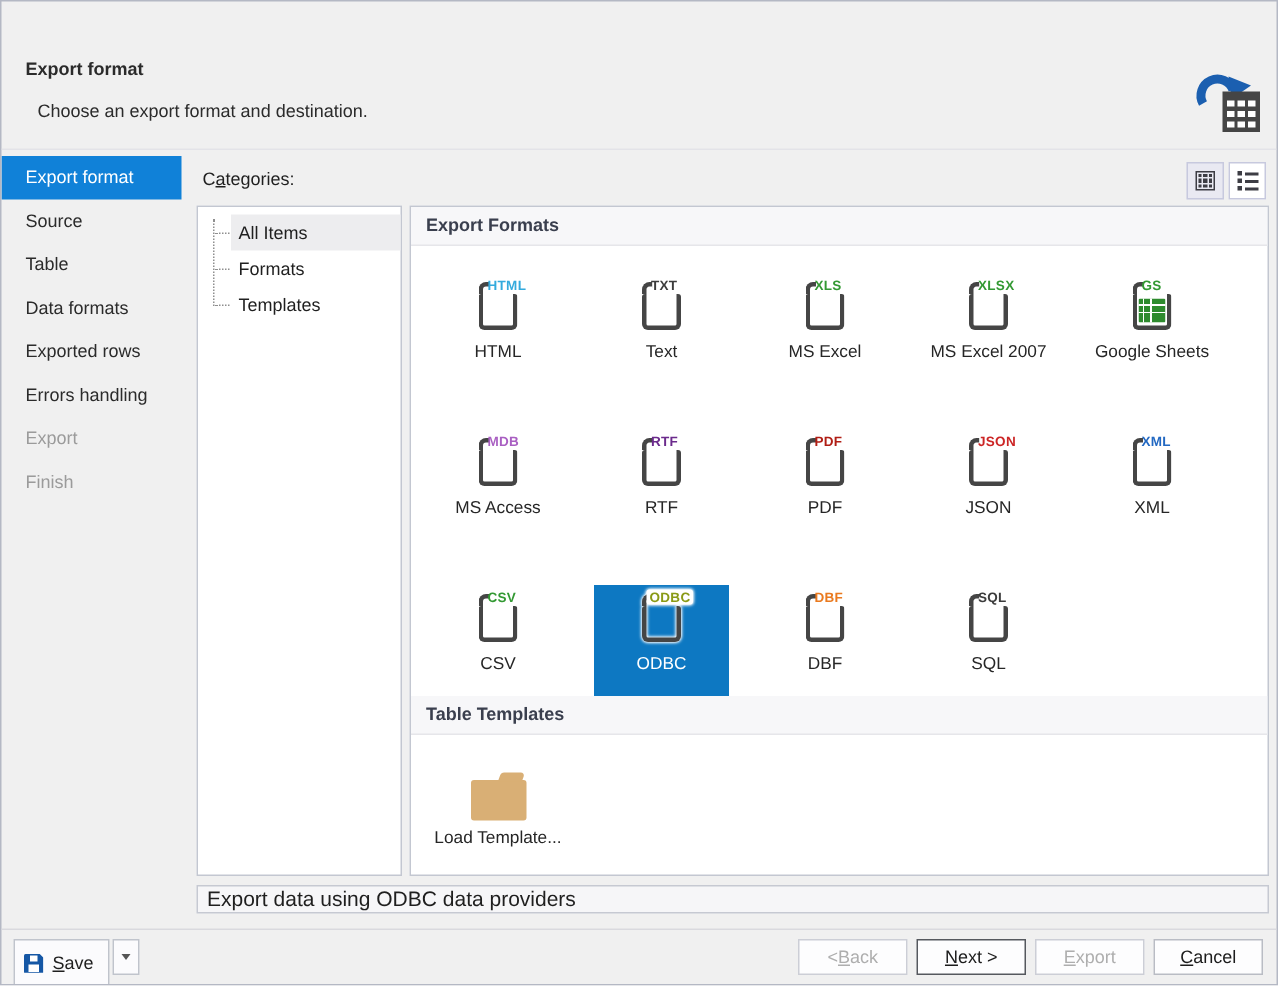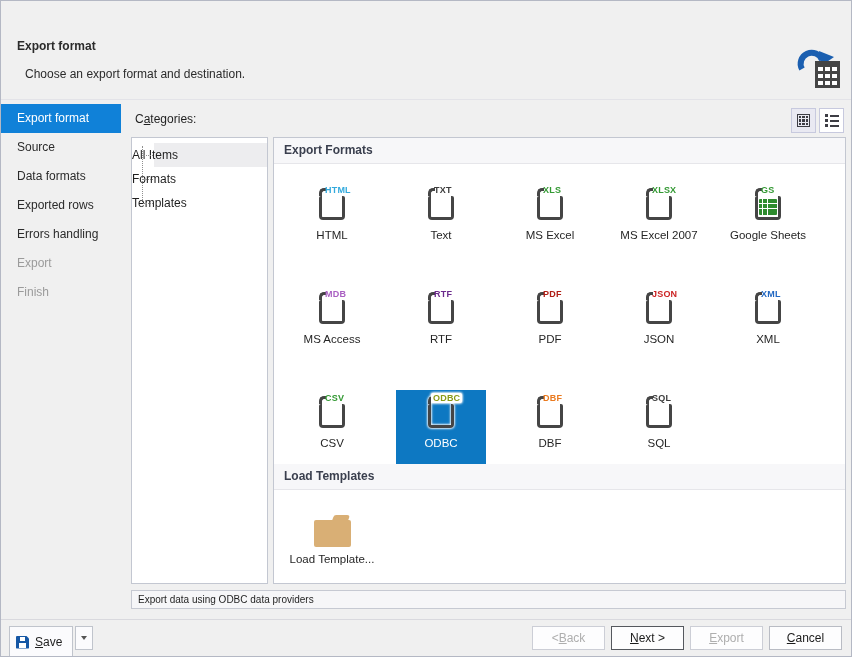--- a/index.html
+++ b/index.html
@@ -36,21 +36,21 @@
   .grid-glyph{width:13px;height:13px;border:1.5px solid #3d3d44;box-sizing:border-box;display:grid;grid-template-columns:repeat(3,1fr);grid-template-rows:repeat(3,1fr);gap:1px;padding:1px;}
   .grid-glyph span{background:#3d3d44;}
   .list-glyph .lrow{display:flex;align-items:center;gap:2px;margin:2px 0;}
   .lsq{width:3px;height:3px;background:#3d3d44;}
   .lline{width:9px;height:2px;background:#3d3d44;}
 
   
   .tree-panel{position:absolute;left:130px;top:136px;width:137px;height:447px;background:#fff;border:1px solid var(--panel-border);box-sizing:border-box;}
   .tree{position:relative;padding-top:5px;}
   .tree::before{content:'';position:absolute;left:10px;top:8px;height:58px;border-left:1px dotted #8f8f8f;}
-  .tree-row{position:relative;height:24px;line-height:24px;}
+  .tree-row{position:relative;height:24px;line-height:24px;padding-left:27px;}
   .tree-row::before{content:'';position:absolute;left:11px;top:12px;width:10px;border-top:1px dotted #8f8f8f;}
   .tree-row.selected{background:linear-gradient(to right,transparent 22px,#ededef 22px);}
 
   
   .formats-panel{position:absolute;left:272px;top:136px;width:573px;height:447px;background:#fff;border:1px solid var(--panel-border);box-sizing:border-box;overflow:hidden;}
   .group-header{height:25px;line-height:24px;background:var(--group-header-bg);border-bottom:1px solid #e6e6ea;font-weight:bold;color:#3a3f4e;padding-left:10px;}
   .grid{padding:6px 0 0 13px;display:flex;flex-wrap:wrap;margin-bottom:-18px;}
   .tile{width:90px;height:74px;margin:12px 19px 18px 0;text-align:center;box-sizing:border-box;}
   .tile .label{font-size:11.5px;color:#262626;margin-top:2px;line-height:14px;}
   .tile.selected{background:var(--tile-blue);}
@@ -63,21 +63,21 @@
   .badge{position:absolute;left:17px;top:-1px;font-size:9px;font-weight:bold;letter-spacing:.2px;white-space:nowrap;}
   .sheet{position:absolute;left:1px;top:3px;right:1px;bottom:2px;background:#2e8b2e;border-radius:1px;
     background-image:linear-gradient(to right,transparent 3px,#fff 3px,#fff 4px,transparent 4px,transparent 8px,#fff 8px,#fff 9px,transparent 9px),
                      linear-gradient(to bottom,transparent 4px,#fff 4px,#fff 5px,transparent 5px,transparent 9px,#fff 9px,#fff 10px,transparent 10px);}
   .tgrid{padding-top:8px;}
   .tile.template-tile{height:auto;}
   .folder{position:relative;width:37px;height:27px;background:var(--folder-tan);border-radius:2px;margin:10px auto 5px;}
   .folder::before{content:'';position:absolute;top:-5px;right:2px;width:16px;height:6px;background:inherit;border-radius:2px 3px 0 0;transform:skewX(-20deg);}
 
   
-  .status{position:absolute;left:130px;top:589px;width:715px;height:19px;box-sizing:border-box;border:1px solid #c6c9d2;background:#f6f6f8;line-height:17px;padding-left:6px;font-size:10px;}
+  .status{position:absolute;left:130px;top:589px;width:715px;height:19px;box-sizing:border-box;border:1px solid #c6c9d2;background:#f6f6f8;line-height:17px;padding-left:6px;font-size:14px;}
   .footer{position:absolute;left:0;right:0;bottom:0;height:36px;border-top:1px solid #d9d9de;}
   .save-group{position:absolute;left:8px;top:6px;display:flex;}
   .save-main{display:flex;align-items:center;gap:6px;padding:0 10px 0 6px;height:32px;border:1px solid #c0c4cc;background:#fbfbfd;box-sizing:border-box;cursor:default;}
   .save-arrow{width:18px;height:24px;margin-left:2px;border:1px solid #c0c4cc;background:#fbfbfd;display:flex;align-items:center;justify-content:center;box-sizing:border-box;}
   .caret{width:0;height:0;border-left:3.5px solid transparent;border-right:3.5px solid transparent;border-top:4px solid #555;}
   .floppy{width:13px;height:13px;background:var(--save-blue);border-radius:1px;position:relative;
     clip-path:polygon(0 0,10px 0,13px 3px,13px 13px,0 13px);}
   .floppy::before{content:'';position:absolute;top:1px;left:4px;width:5px;height:4px;background:#fff;}
   .floppy::after{content:'';position:absolute;bottom:1px;left:3px;width:7px;height:5px;background:#fff;}
   .nav-buttons{position:absolute;right:9px;top:6px;display:flex;gap:6px;align-items:center;}
@@ -109,20 +109,21 @@
         <rect x="23" y="40" width="5" height="4"></rect>
           <rect x="30" y="40" width="5" height="4"></rect>
           <rect x="37" y="40" width="5" height="4"></rect>
       </g>
     </svg>
   </div>
 
   <div class="sidebar">
       <div class="side-item selected">Export format</div>
       <div class="side-item">Source</div>
+      <div class="side-item">Table</div>
       <div class="side-item">Data formats</div>
       <div class="side-item">Exported rows</div>
       <div class="side-item">Errors handling</div>
       <div class="side-item disabled">Export</div>
       <div class="side-item disabled">Finish</div>
     </div>
 
   <div class="cat-label">C<u>a</u>tegories:</div>
 
   <div class="view-toggles">
@@ -262,21 +263,21 @@
           <div class="label">DBF</div>
         </div>
         <div class="tile">
           <div class="icon-wrap">
             <div class="doc"></div>
             <span class="badge" style="color: rgb(60, 60, 60);">SQL</span>
           </div>
           <div class="label">SQL</div>
         </div>
       </div>
-      <div class="group-header">Load Templates</div>
+      <div class="group-header">Table Templates</div>
       <div class="grid tgrid">
         <div class="tile template-tile">
           <div class="folder"></div>
           <div class="label">Load Template...</div>
         </div>
       </div>
     </div>
 
   <div class="status">Export data using ODBC data providers</div>
 

